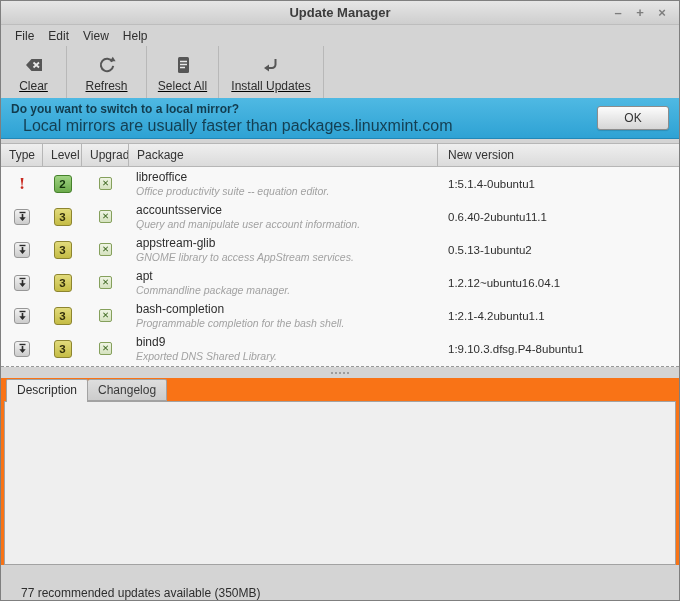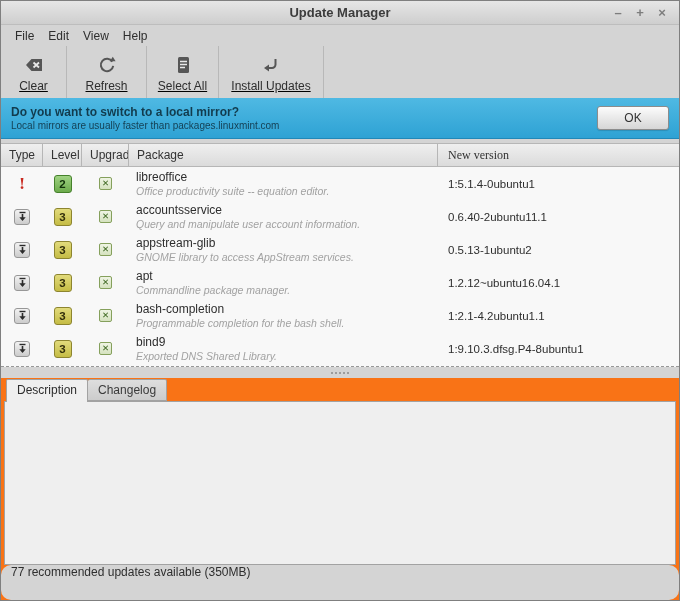--- a/index.html
+++ b/index.html
@@ -58,21 +58,21 @@
 
   
   .infobar {
     height:41px; flex:0 0 41px;
     background:linear-gradient(#4fb9e3,#2ea2d4);
     border-bottom:1px solid #2188b8;
     display:flex; align-items:center; padding:0 10px;
   }
   .infobar .texts { display:flex; flex-direction:column; gap:1px; }
   .infobar .q { font-size:12px; font-weight:bold; color:#123c4e; }
-  .infobar .s { font-size:10px; color:#143f52; }
+  .infobar .s { font-size:16px; color:#143f52;margin-left:12px; }
   .ok-btn {
     margin-left:auto; width:72px; height:24px;
     background:linear-gradient(#fcfcfc,#d6d6d6);
     border:1px solid #8c8c8c; border-radius:3px;
     font-size:12px; color:#333; display:flex; align-items:center; justify-content:center;
     box-shadow:0 1px 1px rgba(0,0,0,.15);
   }
 
   
   .gap { height:4px; flex:0 0 4px; background:#d4d4d4; }
@@ -83,21 +83,21 @@
   .thead {
     height:24px; flex:0 0 24px;
     display:grid; grid-template-columns:42px 39px 47px 309px 1fr;
     background:linear-gradient(#efefef,#dbdbdb);
     border-top:1px solid #b6b6b6; border-bottom:1px solid #b6b6b6;
   }
   .thead .hcell {
     font-size:12px; color:#333; display:flex; align-items:center;
     border-right:1px solid #b6b6b6; padding-left:8px; overflow:hidden; white-space:nowrap;
   }
-  .thead .hcell:last-child { border-right:none; padding-left:10px;font-family:Liberation Serif, serif; }
+  .thead .hcell:last-child { border-right:none; padding-left:10px; }
   .tbody { flex:1; }
   .row {
     height:33px; display:grid; grid-template-columns:42px 39px 47px 309px 1fr;
     align-items:center;
   }
   .cell-c { display:flex; align-items:center; justify-content:center; }
   .sec-ic { color:#c92a20; font-weight:900; font-size:15px; font-family:"DejaVu Serif",serif; }
   .dl-btn {
     width:16px; height:16px; border-radius:3px;
     border:1px solid #979797; background:linear-gradient(#f2f2f2,#cccccc);
@@ -132,21 +132,21 @@
   .tab.active { background:#efefef; border-bottom:none; padding-bottom:5px; border-radius:2px 2px 0 0; }
   .tab.inactive { background:linear-gradient(#dedede,#cccccc); border-left:none; border-radius:2px 2px 0 0; margin-bottom:1px; padding-bottom:3px; color:#3a3a3a; }
   .panel {
     flex:1; margin:0 3px; background:#efefef;
     border:1px solid #a2a2a2; margin-top:-1px; z-index:1;
   }
 
   
   .statusbar {
     height:35px; flex:0 0 35px; background:#d4d4d4;
-    display:flex; align-items:flex-start; padding-left:10px;border-radius:10px;
+    display:flex; align-items:flex-end; padding-left:20px;
   }
   .statusbar span { font-size:12px; color:#2e2e2e; }
 </style>
 </head>
 <body>
 
 <div class="window">
 
   <div class="titlebar">
     <div class="title">Update Manager</div>

